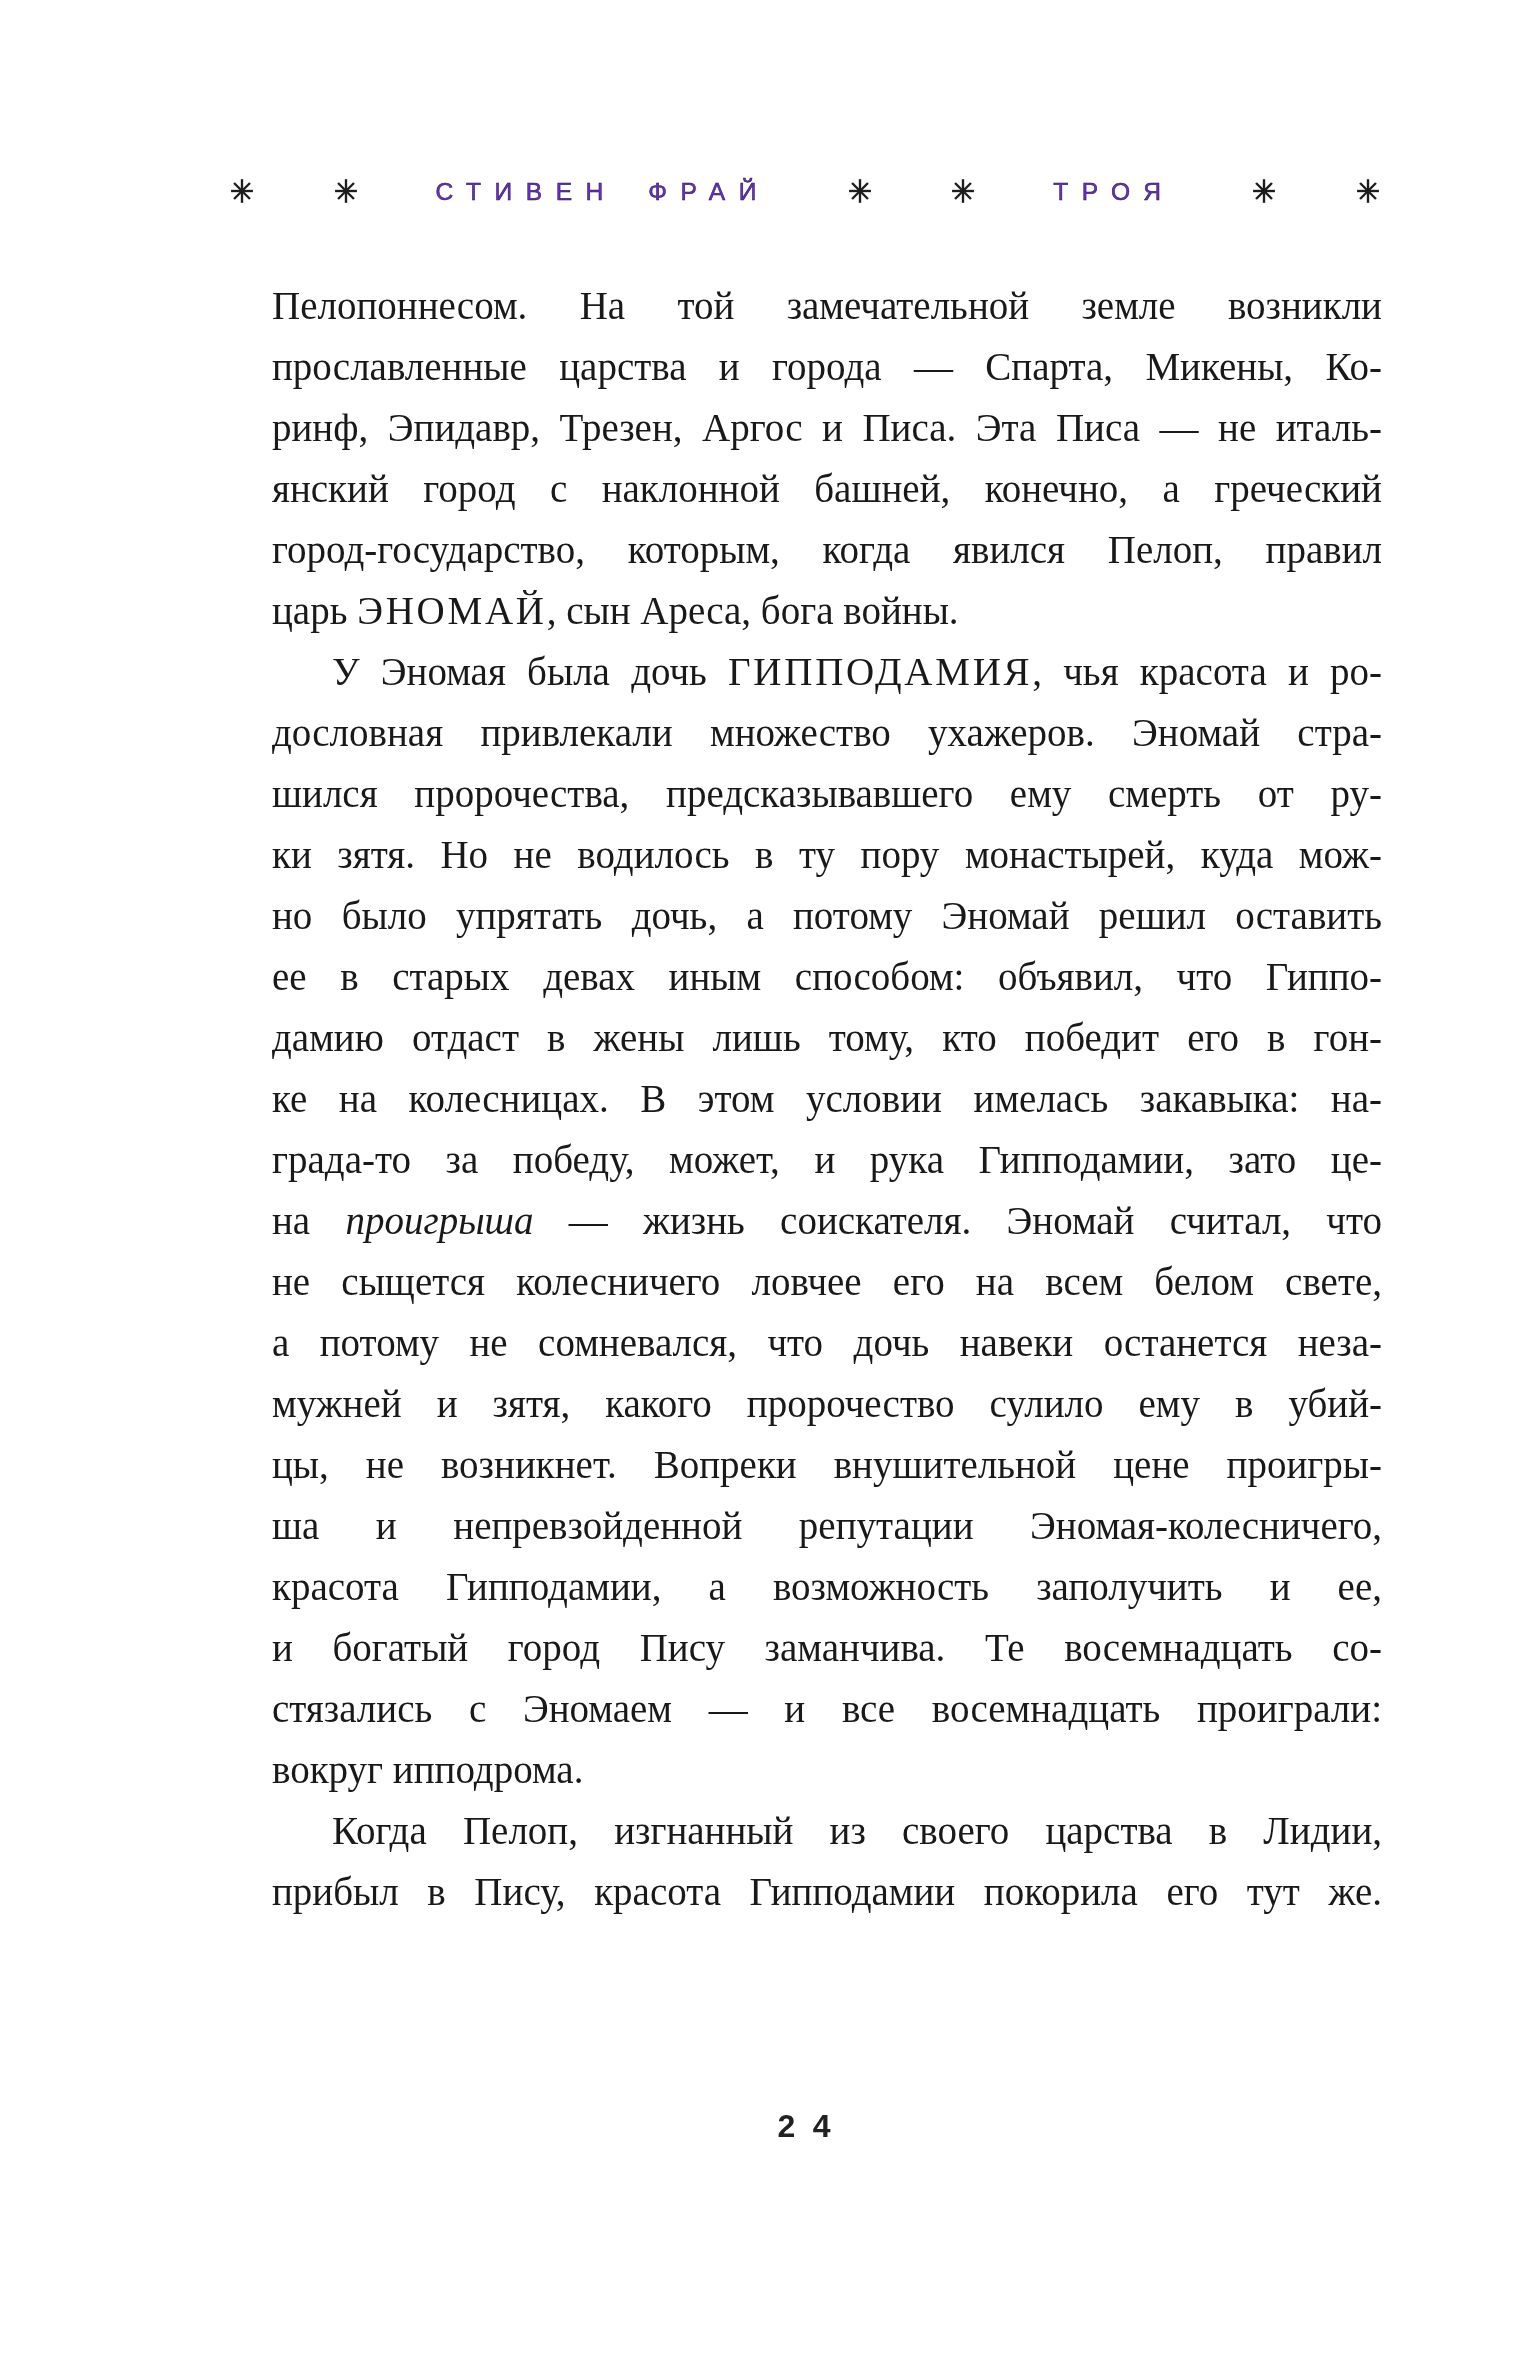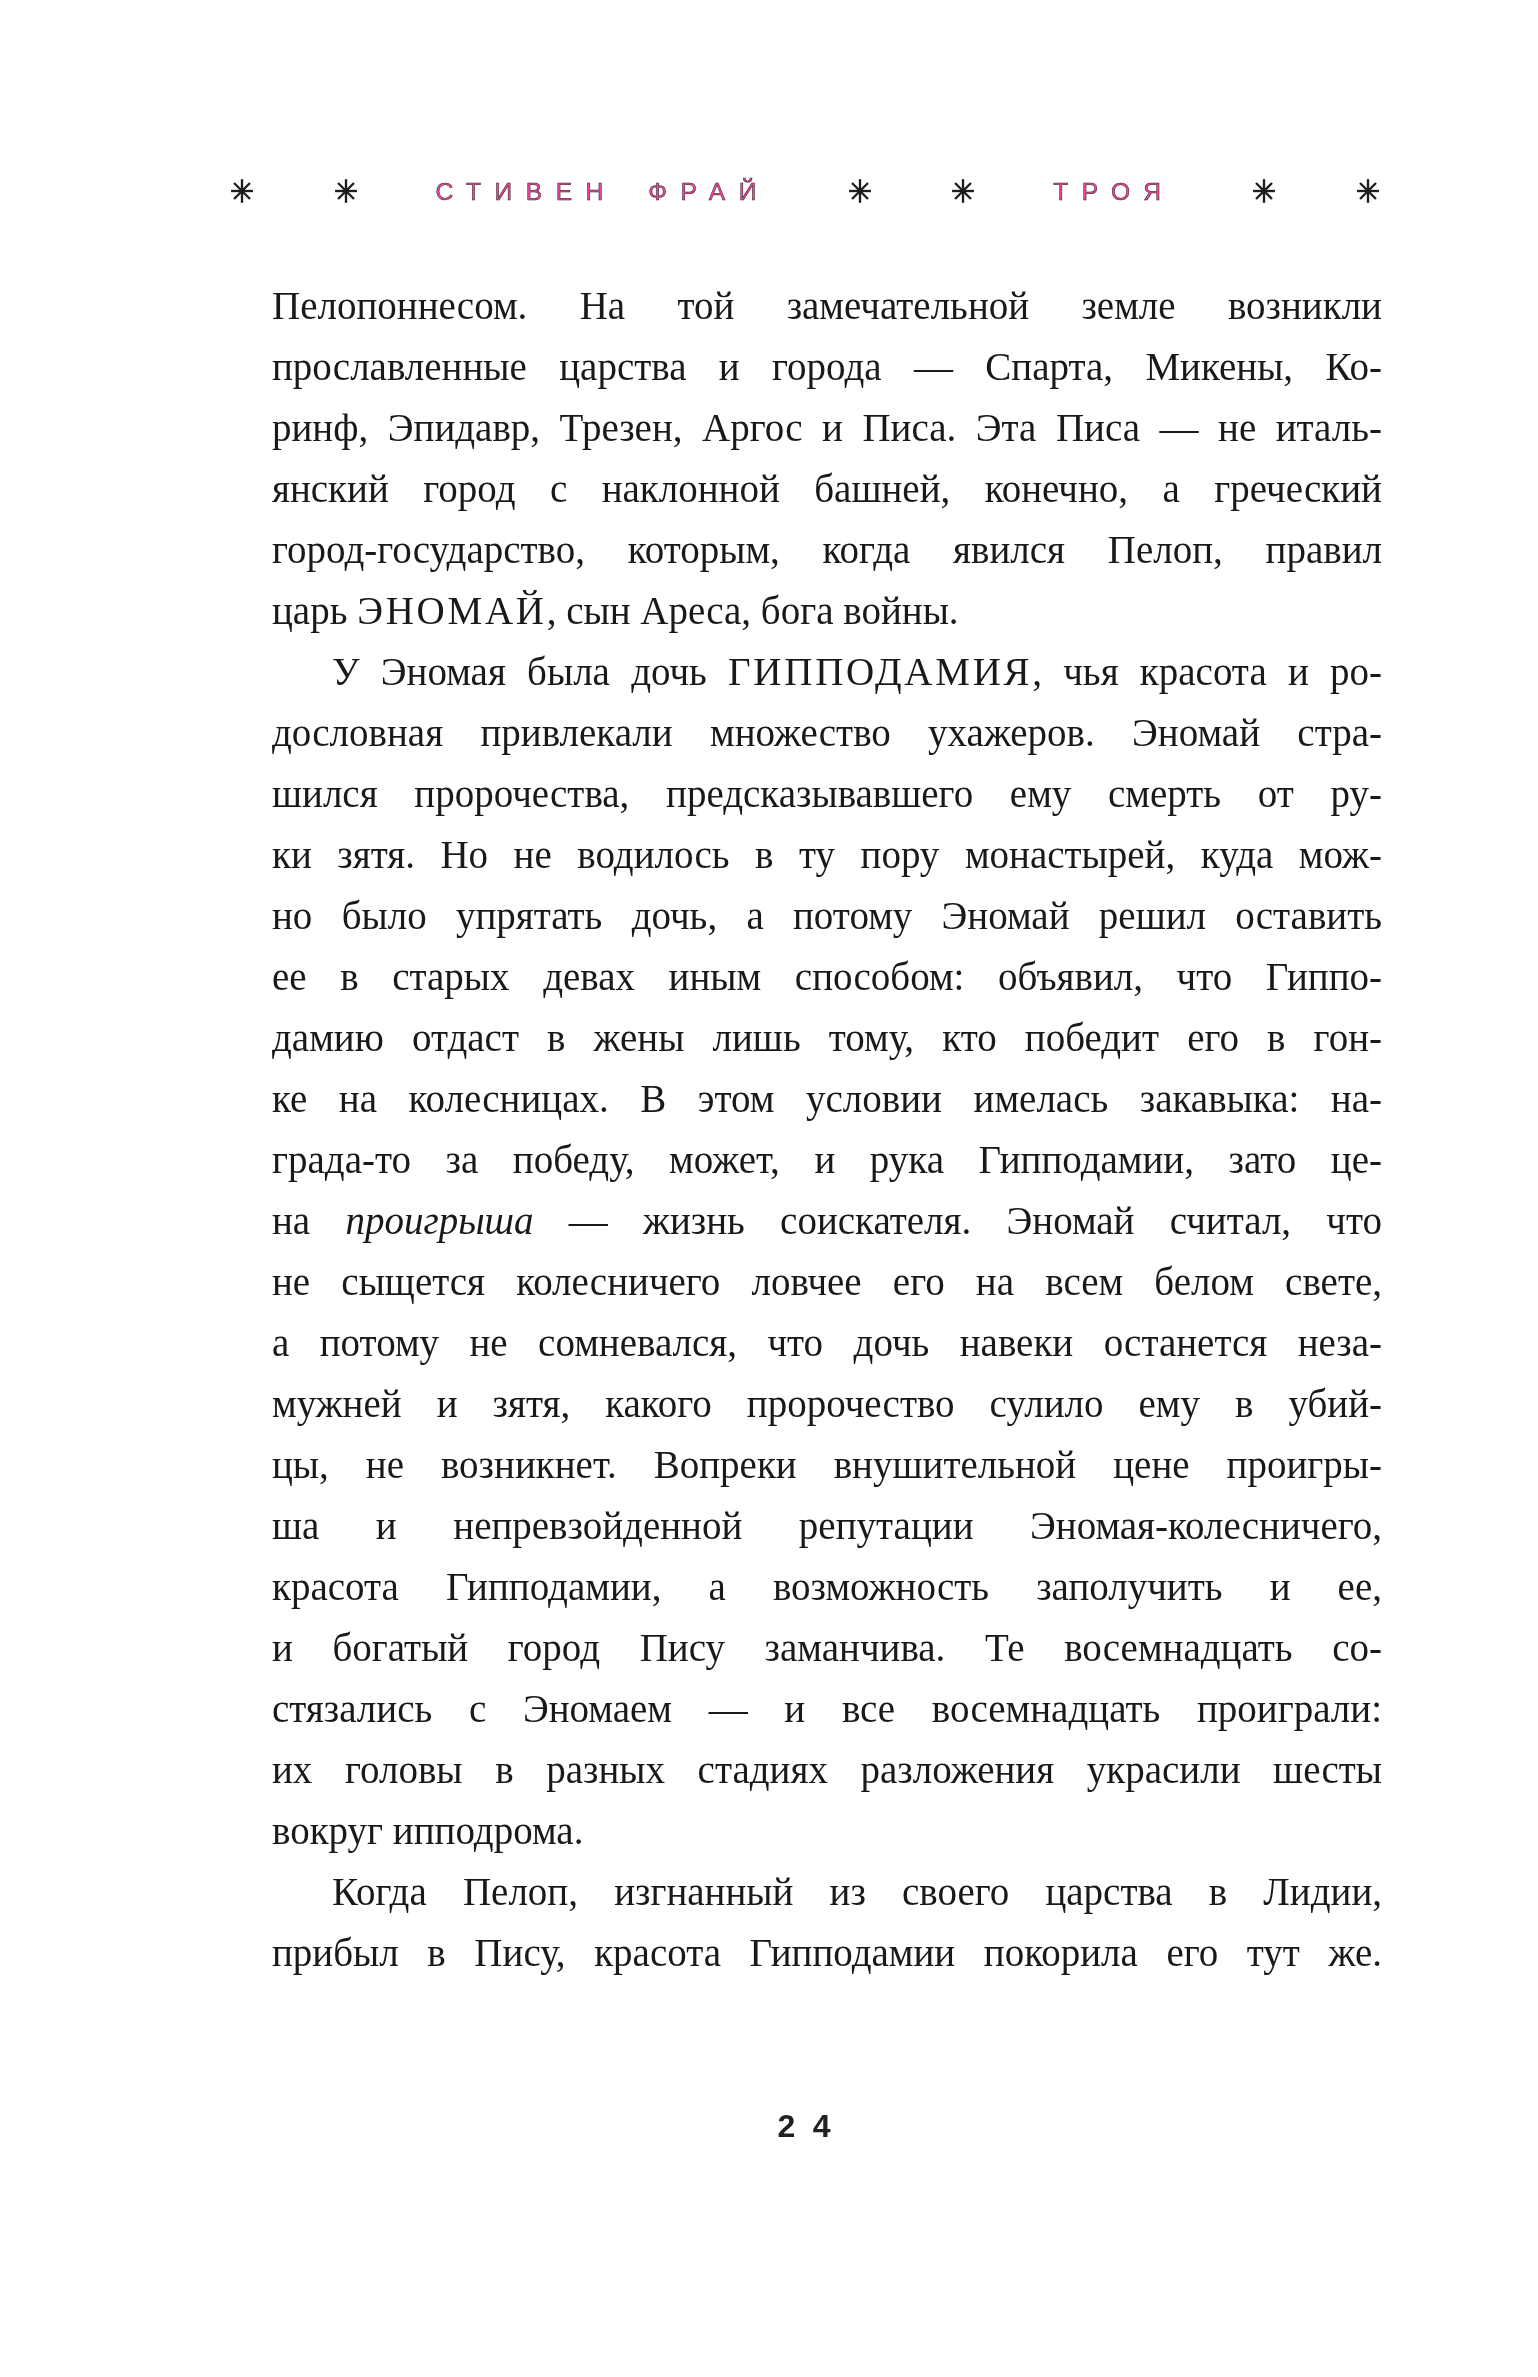--- a/index.html
+++ b/index.html
@@ -8,21 +8,21 @@
     background:#ffffff; color:#191919;
     font-family:"Liberation Serif", serif;
     overflow:hidden;
   }
   
   .running-head {
     position:absolute; left:228px; top:169px; width:1154px; height:44px;
     display:flex; justify-content:space-between; align-items:center;
     font-family:"Liberation Sans", sans-serif;
     font-size:24.6px; font-weight:normal; letter-spacing:0.55em; word-spacing:0.45em;
-    color:#ec4899; -webkit-text-stroke:0.5px #1d1d1d;
+    color:#6d28d9; -webkit-text-stroke:0.5px #1d1d1d;
     white-space:nowrap;
   }
   .head-text { transform:translateY(0.9px); }
   .orn { display:flex; align-items:center; letter-spacing:0; -webkit-text-stroke:0; }
   .orn svg { width:28px; height:28px; display:block; }
   
   .text-block {
     position:absolute; left:228px; top:275px; width:1154px;
     font-size:39px; line-height:61px;
   }
@@ -134,21 +134,20 @@
       <div class="line">града-то за победу, может, и рука Гипподамии, зато це-</div>
       <div class="line">на <i>проигрыша</i> — жизнь соискателя. Эномай считал, что</div>
       <div class="line">не сыщется колесничего ловчее его на всем белом свете,</div>
       <div class="line">а потому не сомневался, что дочь навеки останется неза-</div>
       <div class="line">мужней и зятя, какого пророчество сулило ему в убий-</div>
       <div class="line">цы, не возникнет. Вопреки внушительной цене проигры-</div>
       <div class="line">ша и непревзойденной репутации Эномая-колесничего,</div>
       <div class="line">красота Гипподамии, а возможность заполучить и ее,</div>
       <div class="line">и богатый город Пису заманчива. Те восемнадцать со-</div>
       <div class="line">стязались с Эномаем — и все восемнадцать проиграли:</div>
-      <div class="line">их головы в разных стадиях разложения украсили шесты</div>
       <div class="line endline">вокруг ипподрома.</div>
     </div>
 
     <div class="para indented">
       <div class="line">Когда Пелоп, изгнанный из своего царства в Лидии,</div>
       <div class="line">прибыл в Пису, красота Гипподамии покорила его тут же.</div>
     </div>
 
   </main>
 

